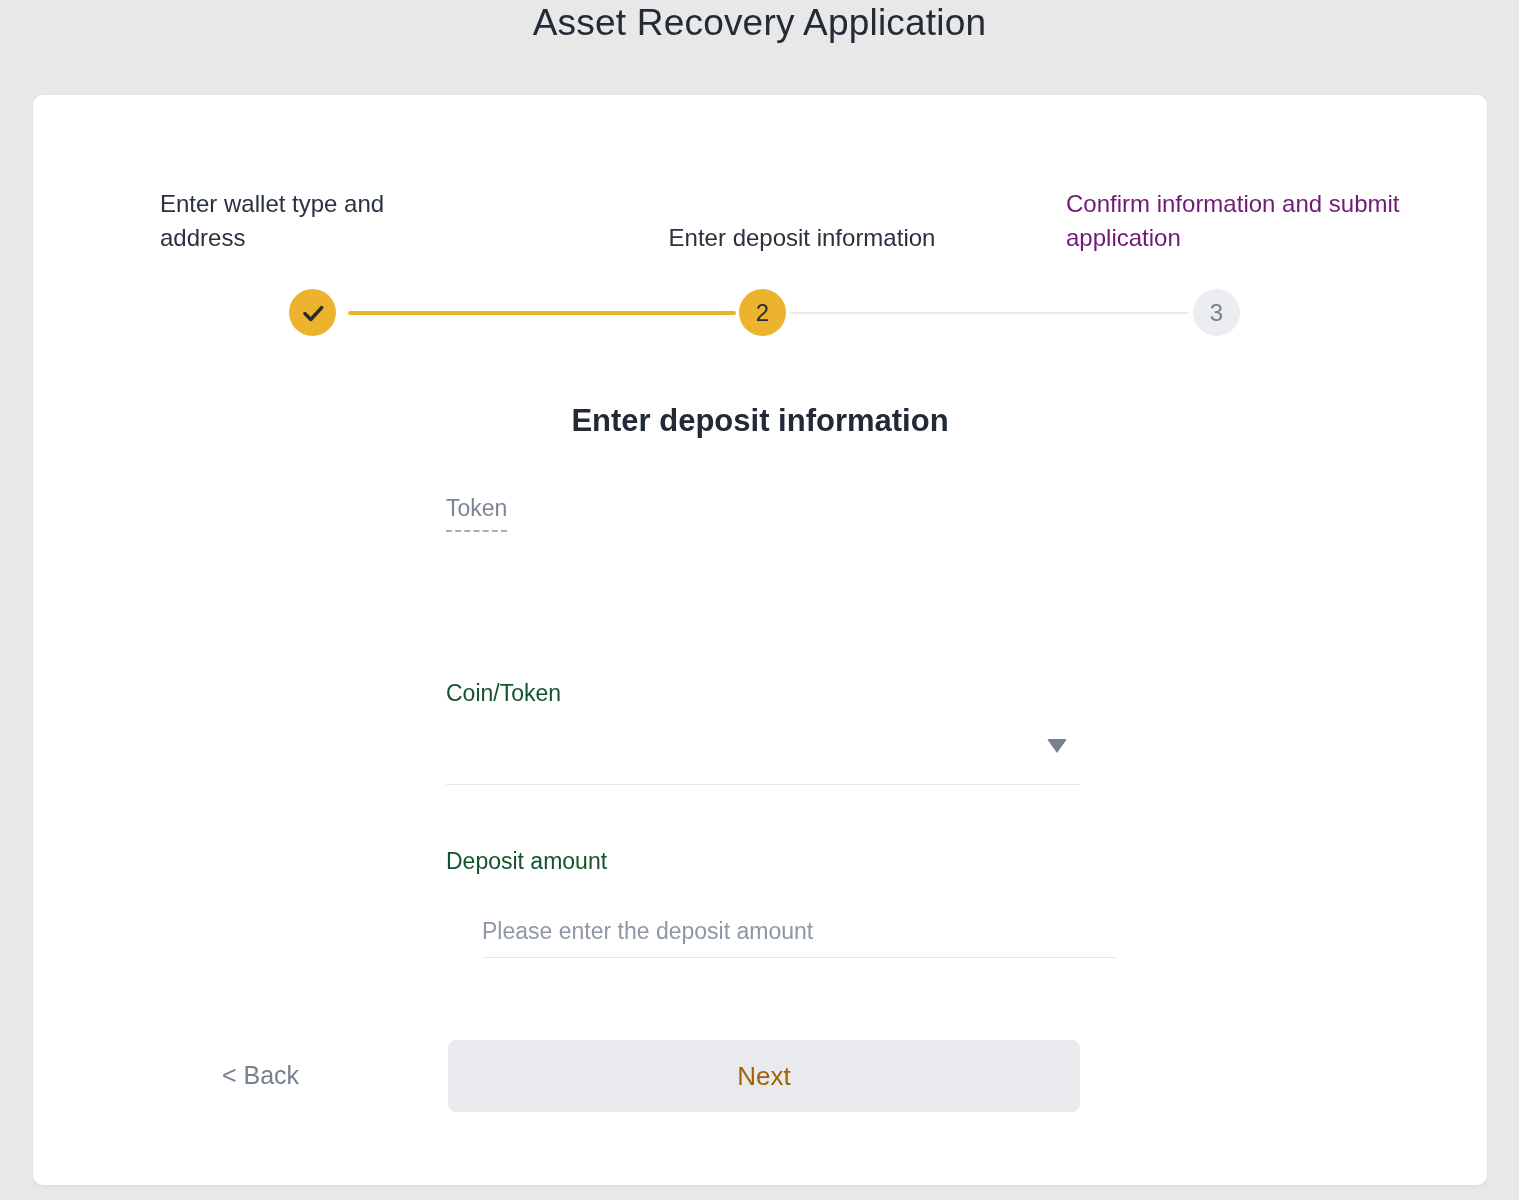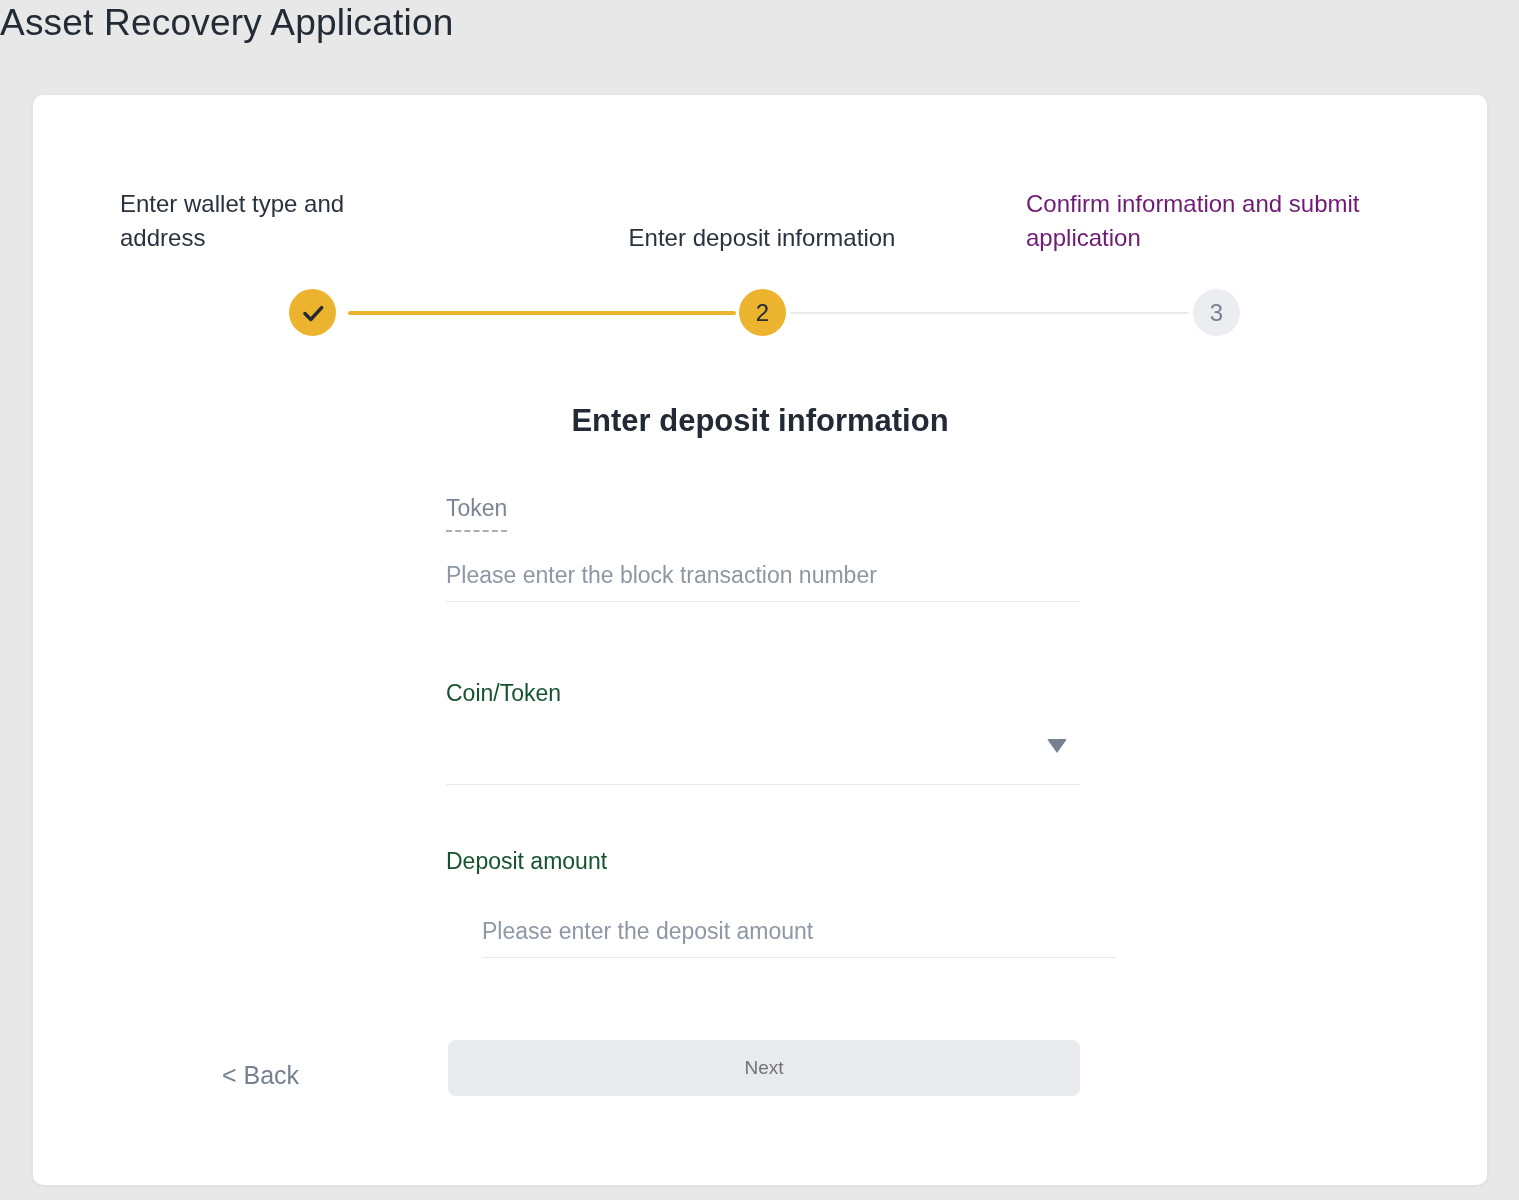--- a/index.html
+++ b/index.html
@@ -7,39 +7,41 @@
   body {
     background: #e8e8e8;
     font-family: "Liberation Sans", sans-serif;
     color: #212a35;
     position: relative;
     overflow: hidden;
   }
   .page-title {
     position: absolute;
     top: 2px; left: 0; width: 100%;
+    text-align: center;
     font-size: 37px;
     font-weight: 500;
     letter-spacing: 0.2px;
     color: #222b36;
   }
   .card {
     position: absolute;
     left: 33px; top: 95px;
     width: 1454px; height: 1090px;
     background: #ffffff;
     border-radius: 10px;
     box-shadow: 0 1px 4px rgba(0,0,0,0.06);
   }
   
   .step-label {
     position: absolute;
     font-size: 24px;
     line-height: 34px;
     color: #29323e;
+    margin-left: 40px;
   }
   .step-label.s1 { left: 87px;  top: 92px;  width: 310px; text-align: left; }
   .step-label.s2 { left: 429px; top: 126px; width: 600px; text-align: center; }
   .step-label.s3 { left: 993px; top: 92px;  width: 345px; text-align: left; color: #701a75; }
   .step-circle {
     position: absolute;
     top: 194px;
     width: 47px; height: 47px;
     border-radius: 50%;
     display: flex; align-items: center; justify-content: center;
@@ -118,28 +120,28 @@
     position: absolute;
     left: 189px; top: 966px;
     font-size: 25px;
     color: #76808e;
     text-decoration: none;
     cursor: pointer;
   }
   .next-button {
     position: absolute;
     left: 415px; top: 945px;
-    width: 632px; height: 56px;
+    width: 632px; height: 72px;
     background: #e9eaed;
     border: none;
     border-radius: 8px;
     font-family: "Liberation Sans", sans-serif;
-    font-size: 19px;
+    font-size: 26px;
     font-weight: 500;
-    color: #737373;
+    color: #a16207;
     cursor: not-allowed;
   }
 </style>
 </head>
 <body>
 
 <h1 class="page-title">Asset Recovery Application</h1>
 
 <div class="card">
 
@@ -159,21 +161,20 @@
     <span>2</span>
   </div>
   <div class="connector todo"></div>
   <div class="step-circle c3">
     <span>3</span>
   </div>
 
   <h2 class="form-heading">Enter deposit information</h2>
 
   <span class="field-label label-txhash">Token</span>
-  <input class="underline-input input-txhash" type="text" placeholder="Please enter the block transaction number" style="">
 
   <span class="field-label label-coin">Coin/Token</span>
   <div class="select-box">
     <span class="caret-down"></span>
   </div>
 
   <span class="field-label label-amount">Deposit amount</span>
   <input class="underline-input input-amount" type="text" placeholder="Please enter the deposit amount" style="">
 
   <a class="back-link">&lt; Back</a>

